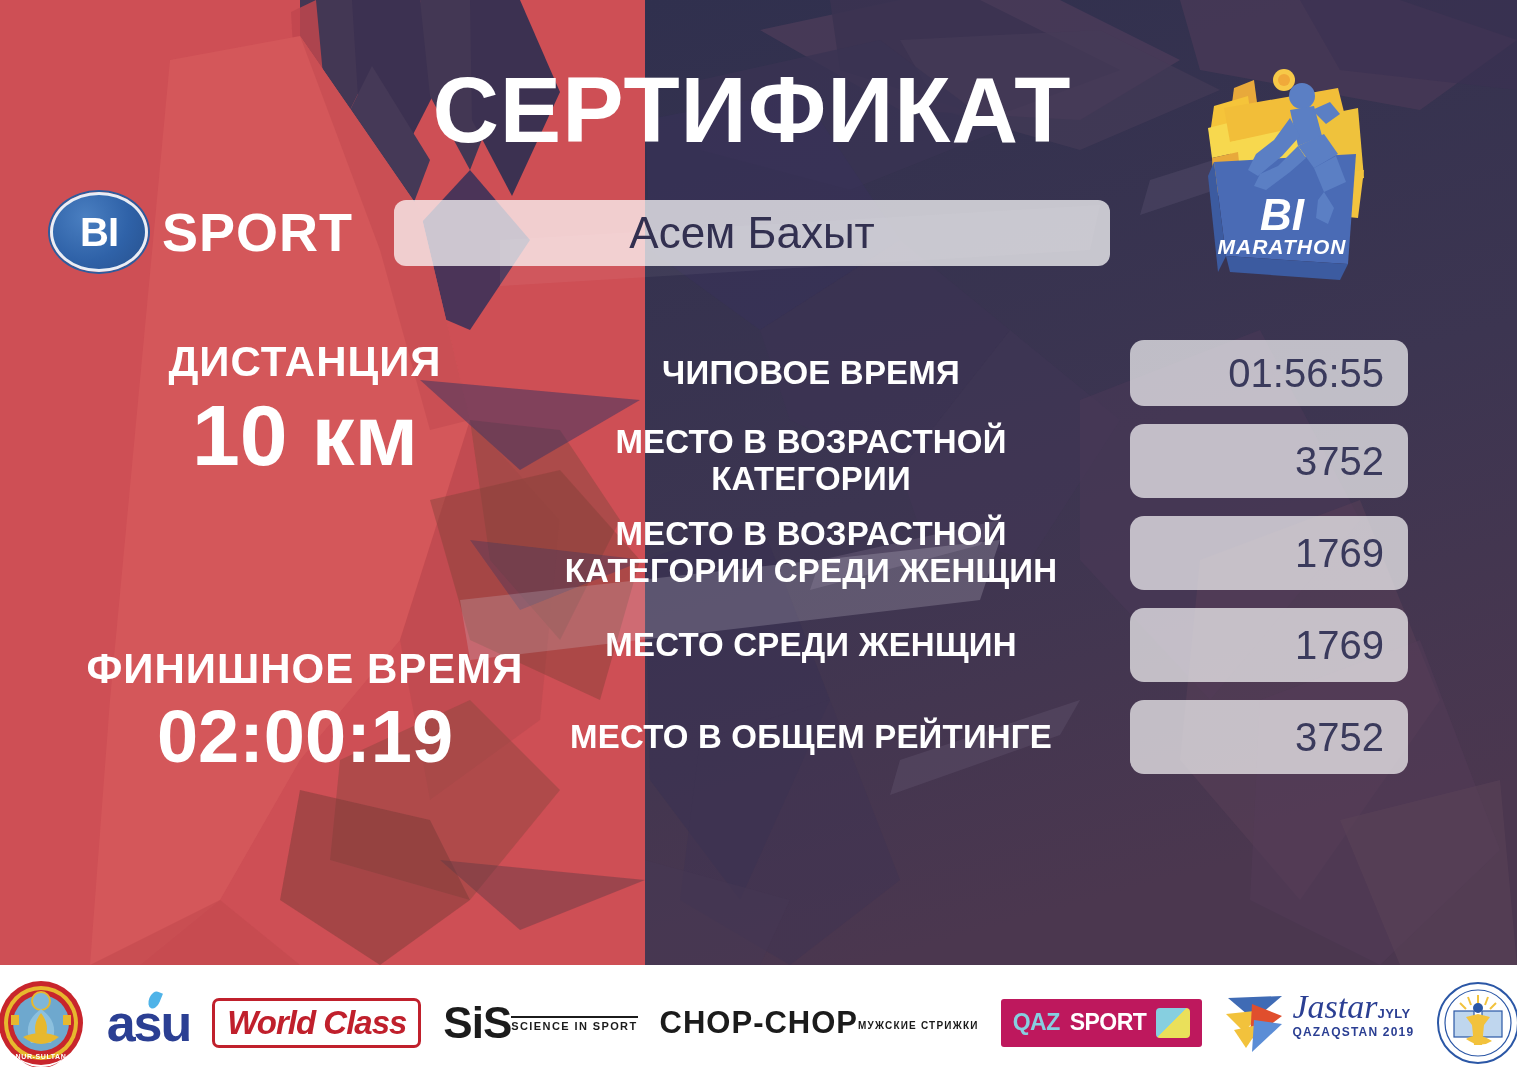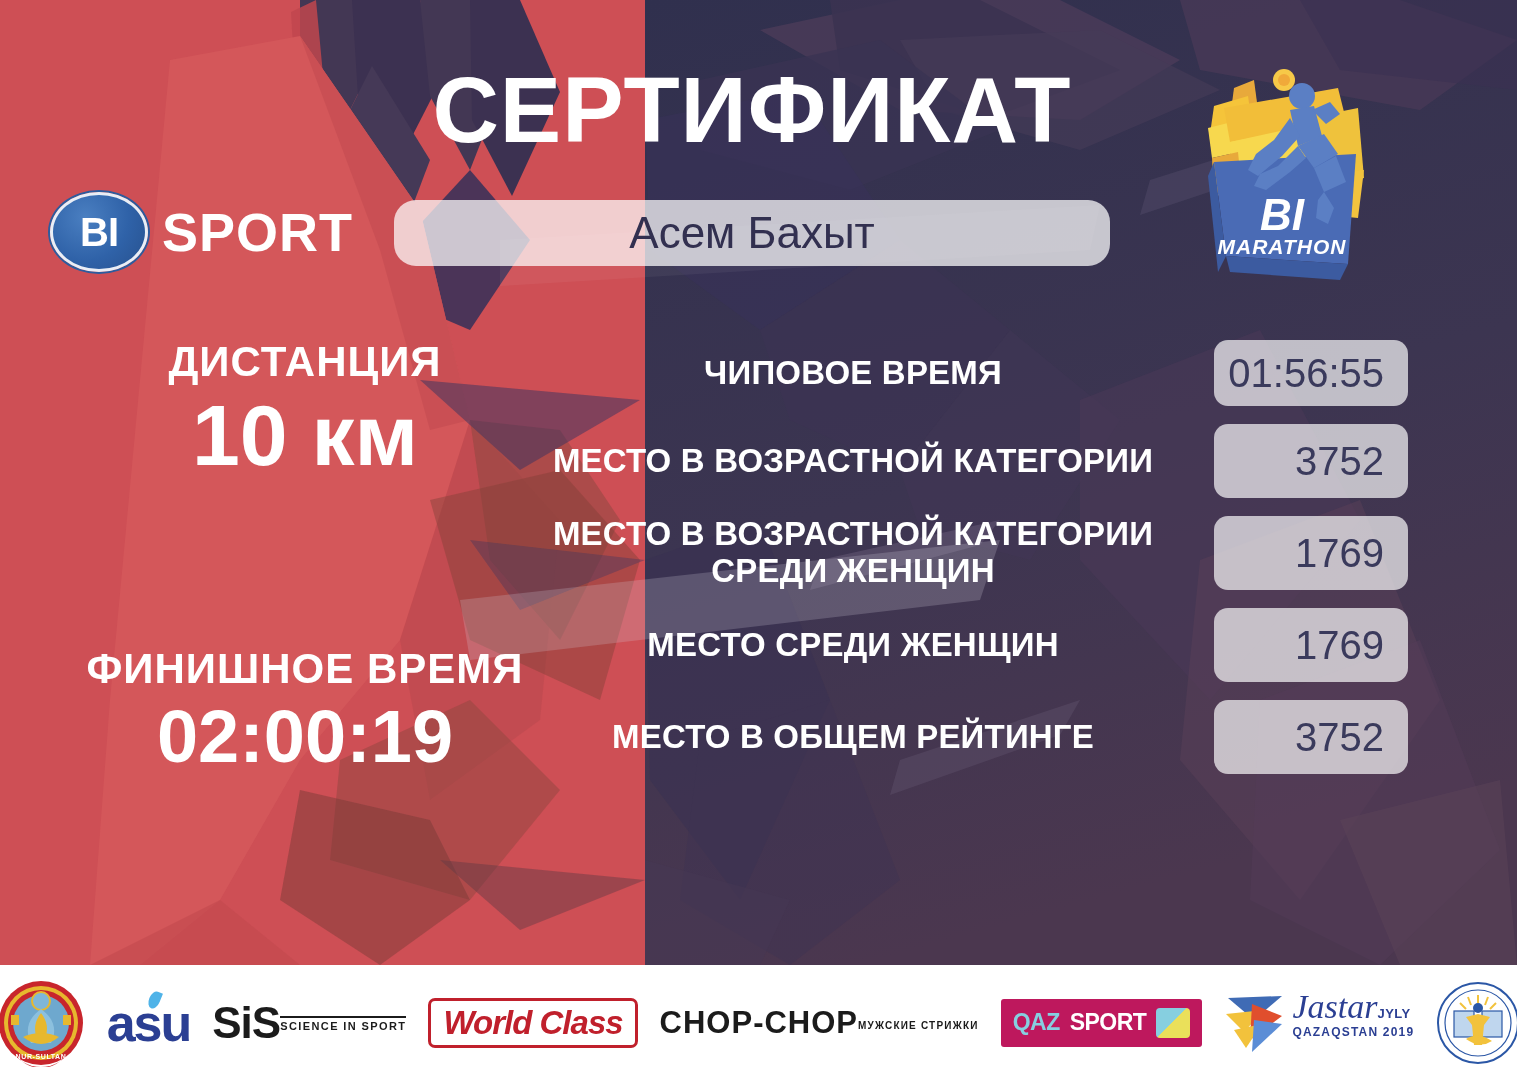--- a/index.html
+++ b/index.html
@@ -49,21 +49,21 @@
     font-size:92px;font-weight:bold;letter-spacing:1px;
     line-height:1;
     font-family:"Liberation Sans",sans-serif;
     white-space:nowrap;
   }
 
   
   .name-pill{
     position:absolute;left:394px;top:200px;width:716px;height:66px;
     background:rgba(255,255,255,0.72);
-    border-radius:22px;
+    border-radius:12px;
     display:flex;align-items:center;justify-content:center;
   }
   .name-pill span{
     color:#323050;font-size:44px;font-weight:normal;
     font-family:"Liberation Sans",sans-serif;
   }
 
   
   .marathon{position:absolute;left:1178px;top:58px;width:210px;height:240px;}
   .marathon svg{display:block;width:210px;height:240px;}
@@ -91,21 +91,21 @@
   .stat-label{
     color:#ffffff;
     font-size:33px;font-weight:bold;line-height:1.12;
     text-align:center;letter-spacing:0.2px;
     padding-right:28px;
     flex:1 1 auto;
     font-family:"Liberation Sans",sans-serif;
   }
   .stat-value{
     flex:0 0 auto;
-    width:194px;height:66px;
+    width:278px;height:66px;
     background:rgba(255,255,255,0.68);
     border-radius:14px;
     display:flex;align-items:center;justify-content:flex-end;
     padding-right:24px;box-sizing:border-box;
     color:#3a3a5c;font-size:40px;
     font-family:"Liberation Sans",sans-serif;
   }
   .stat-row.tall .stat-value{height:74px;}
 
   
@@ -365,27 +365,27 @@
         <path d="M14 70 A34 34 0 0 0 74 70 L70 74 A30 30 0 0 1 18 74 Z" fill="#C8252C"></path>
         <text x="44" y="80" text-anchor="middle" fill="#FFFFFF" font-family="Liberation Sans, sans-serif" font-size="7" font-weight="bold" letter-spacing="0.6">NUR-SULTAN</text>
       </svg>
     </div>
 
     <div class="sp asu">
       <span>asu</span>
       <span class="drop"></span>
     </div>
 
+    <div class="sp">
+      <div class="wc">World Class</div>
+    </div>
+
     <div class="sp sis">
       <div class="big">SiS</div>
       <div class="sub">SCIENCE IN SPORT</div>
-    </div>
-
-    <div class="sp">
-      <div class="wc">World Class</div>
     </div>
 
     <div class="sp chop">
       <div class="big">CHOP-CHOP</div>
       <div class="sub">МУЖСКИЕ СТРИЖКИ</div>
     </div>
 
     <div class="sp qaz">
       <span class="q1">QAZ</span>
         <span class="q2">SPORT</span>

